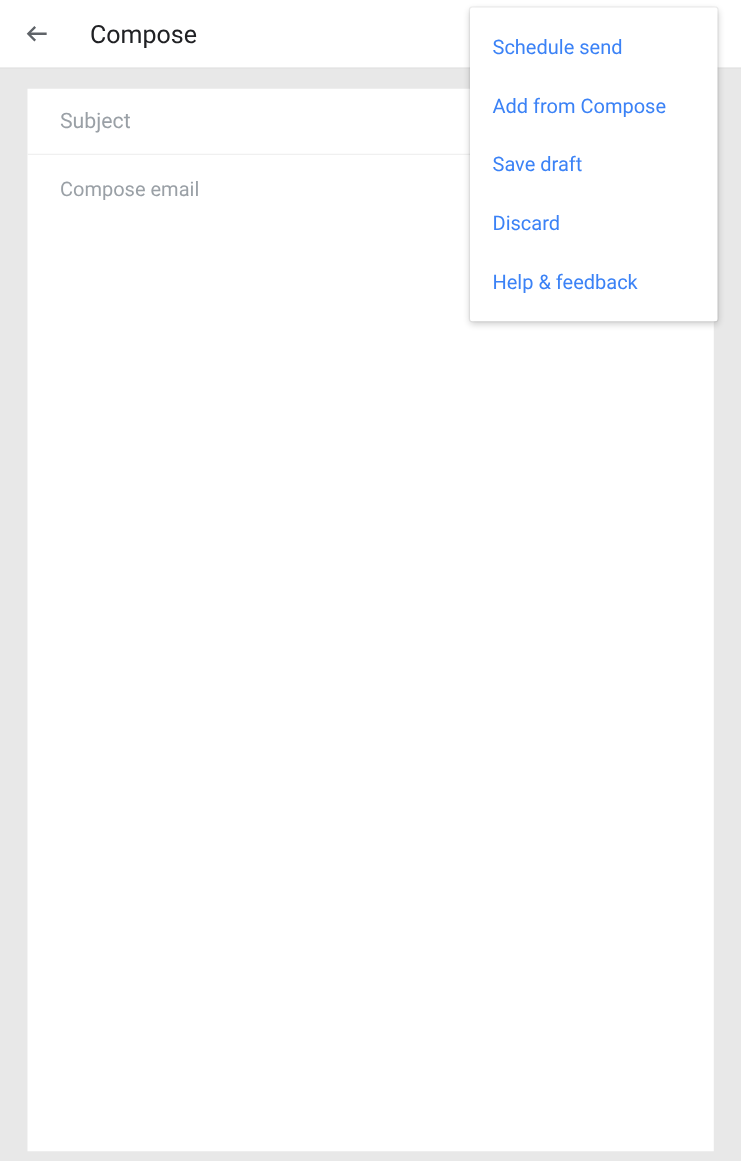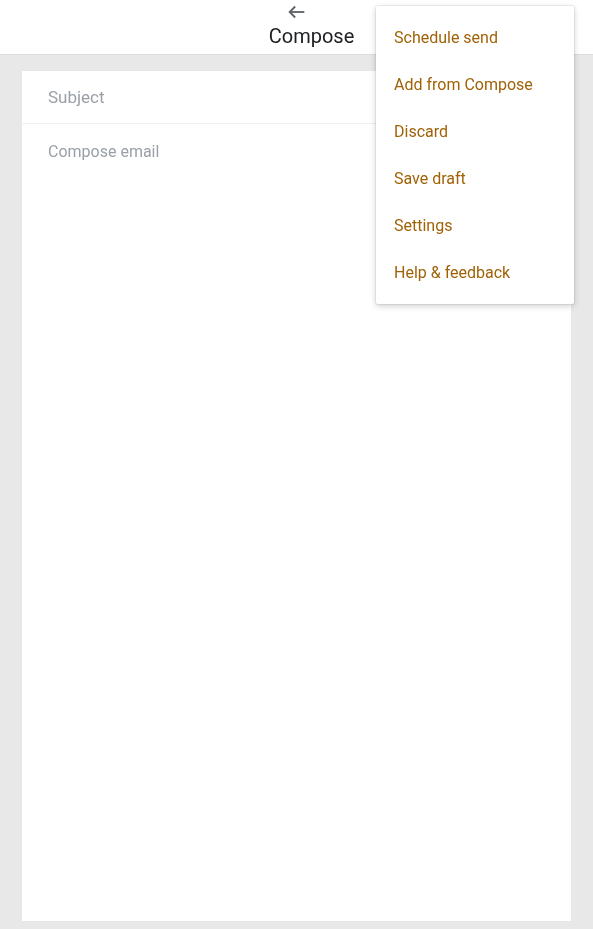--- a/index.html
+++ b/index.html
@@ -15,21 +15,20 @@
       position: relative;
       overflow: hidden;
     }
     .topbar {
       background: #ffffff;
       height: 55px;
       display: flex;
       align-items: center;
       padding: 0 18px;
       border-bottom: 1px solid #dcdcdc;
-      flex-direction: column;
     }
     .back-icon {
       width: 24px;
       height: 24px;
       display: flex;
       align-items: center;
       justify-content: center;
       cursor: pointer;
     }
     .back-icon svg {
@@ -125,21 +124,21 @@
       right: 19px;
       background: #ffffff;
       box-shadow: 0 2px 6px rgba(0,0,0,0.2), 0 0 0 1px rgba(0,0,0,0.05);
       border-radius: 2px;
       width: 198px;
       padding: 8px 0;
     }
     .menu-item {
       padding: 14px 18px;
       font-size: 16px;
-      color: #a16207;
+      color: #3b82f6;
       cursor: pointer;
     }
   </style>
 </head>
 <body>
 
 <div class="topbar">
   <div class="back-icon">
     <svg viewBox="0 0 24 24">
       <line x1="20" y1="12" x2="4" y2="12"></line>
@@ -159,17 +158,16 @@
 
   <div class="body-row">
     <textarea class="body-input" placeholder="Compose email" style=""></textarea>
   </div>
 
 </div>
 
 <div class="overflow-menu">
   <div class="menu-item">Schedule send</div>
   <div class="menu-item">Add from Compose</div>
+  <div class="menu-item">Save draft</div>
   <div class="menu-item">Discard</div>
-  <div class="menu-item">Save draft</div>
-  <div class="menu-item">Settings</div>
   <div class="menu-item">Help &amp; feedback</div>
 </div>
 
 </body></html>

